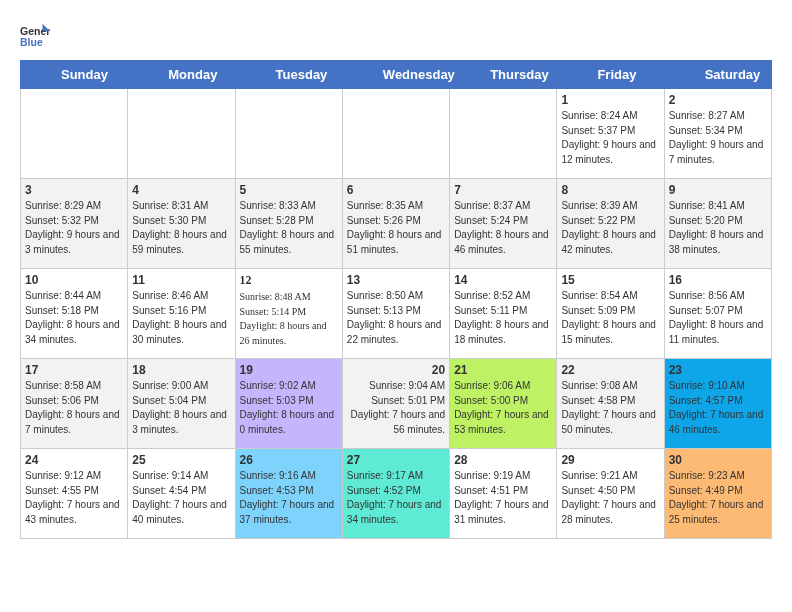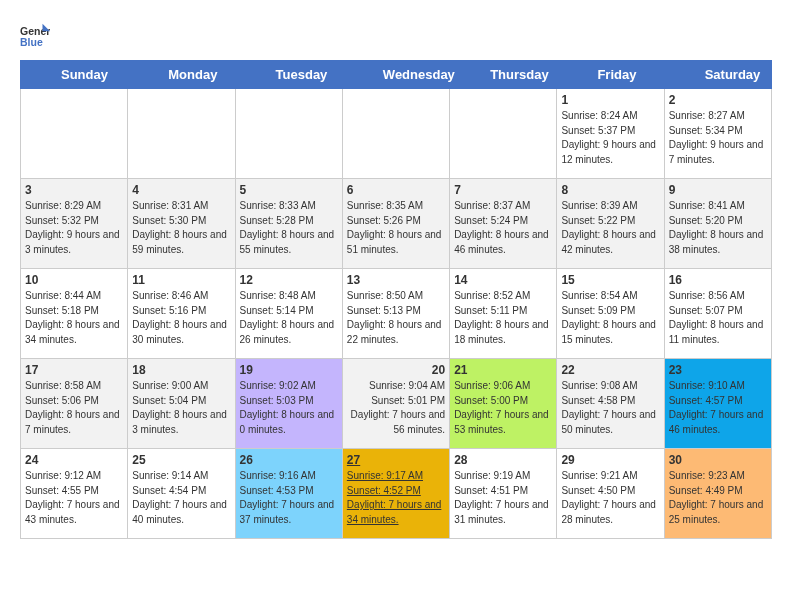--- a/index.html
+++ b/index.html
@@ -104,21 +104,21 @@
         </tr>
         <tr>
           <td style="background-color: rgb(255, 255, 255);">
             <span class="day-num">10</span>
             <div class="day-info">Sunrise: 8:44 AM<br>Sunset: 5:18 PM<br>Daylight: 8 hours and 34 minutes.</div>
           </td>
           <td style="background-color: rgb(255, 255, 255);">
             <span class="day-num">11</span>
             <div class="day-info">Sunrise: 8:46 AM<br>Sunset: 5:16 PM<br>Daylight: 8 hours and 30 minutes.</div>
           </td>
-          <td style="background-color: rgb(255, 255, 255);">
+          <td style="background-color: rgb(255, 255, 255); font-family: Liberation Serif, serif;">
             <span class="day-num">12</span>
             <div class="day-info">Sunrise: 8:48 AM<br>Sunset: 5:14 PM<br>Daylight: 8 hours and 26 minutes.</div>
           </td>
           <td style="background-color: rgb(255, 255, 255);">
             <span class="day-num">13</span>
             <div class="day-info">Sunrise: 8:50 AM<br>Sunset: 5:13 PM<br>Daylight: 8 hours and 22 minutes.</div>
           </td>
           <td style="background-color: rgb(255, 255, 255);">
             <span class="day-num">14</span>
             <div class="day-info">Sunrise: 8:52 AM<br>Sunset: 5:11 PM<br>Daylight: 8 hours and 18 minutes.</div>
@@ -168,21 +168,21 @@
             <div class="day-info">Sunrise: 9:12 AM<br>Sunset: 4:55 PM<br>Daylight: 7 hours and 43 minutes.</div>
           </td>
           <td style="background-color: rgb(255, 255, 255);">
             <span class="day-num">25</span>
             <div class="day-info">Sunrise: 9:14 AM<br>Sunset: 4:54 PM<br>Daylight: 7 hours and 40 minutes.</div>
           </td>
           <td style="background-color: #7dd3fc;">
             <span class="day-num">26</span>
             <div class="day-info">Sunrise: 9:16 AM<br>Sunset: 4:53 PM<br>Daylight: 7 hours and 37 minutes.</div>
           </td>
-          <td style="background-color: #eab308; text-decoration: underline;">
+          <td style="background-color: #5eead4;">
             <span class="day-num">27</span>
             <div class="day-info">Sunrise: 9:17 AM<br>Sunset: 4:52 PM<br>Daylight: 7 hours and 34 minutes.</div>
           </td>
           <td style="background-color: rgb(255, 255, 255);">
             <span class="day-num">28</span>
             <div class="day-info">Sunrise: 9:19 AM<br>Sunset: 4:51 PM<br>Daylight: 7 hours and 31 minutes.</div>
           </td>
           <td style="background-color: rgb(255, 255, 255);">
             <span class="day-num">29</span>
             <div class="day-info">Sunrise: 9:21 AM<br>Sunset: 4:50 PM<br>Daylight: 7 hours and 28 minutes.</div>

